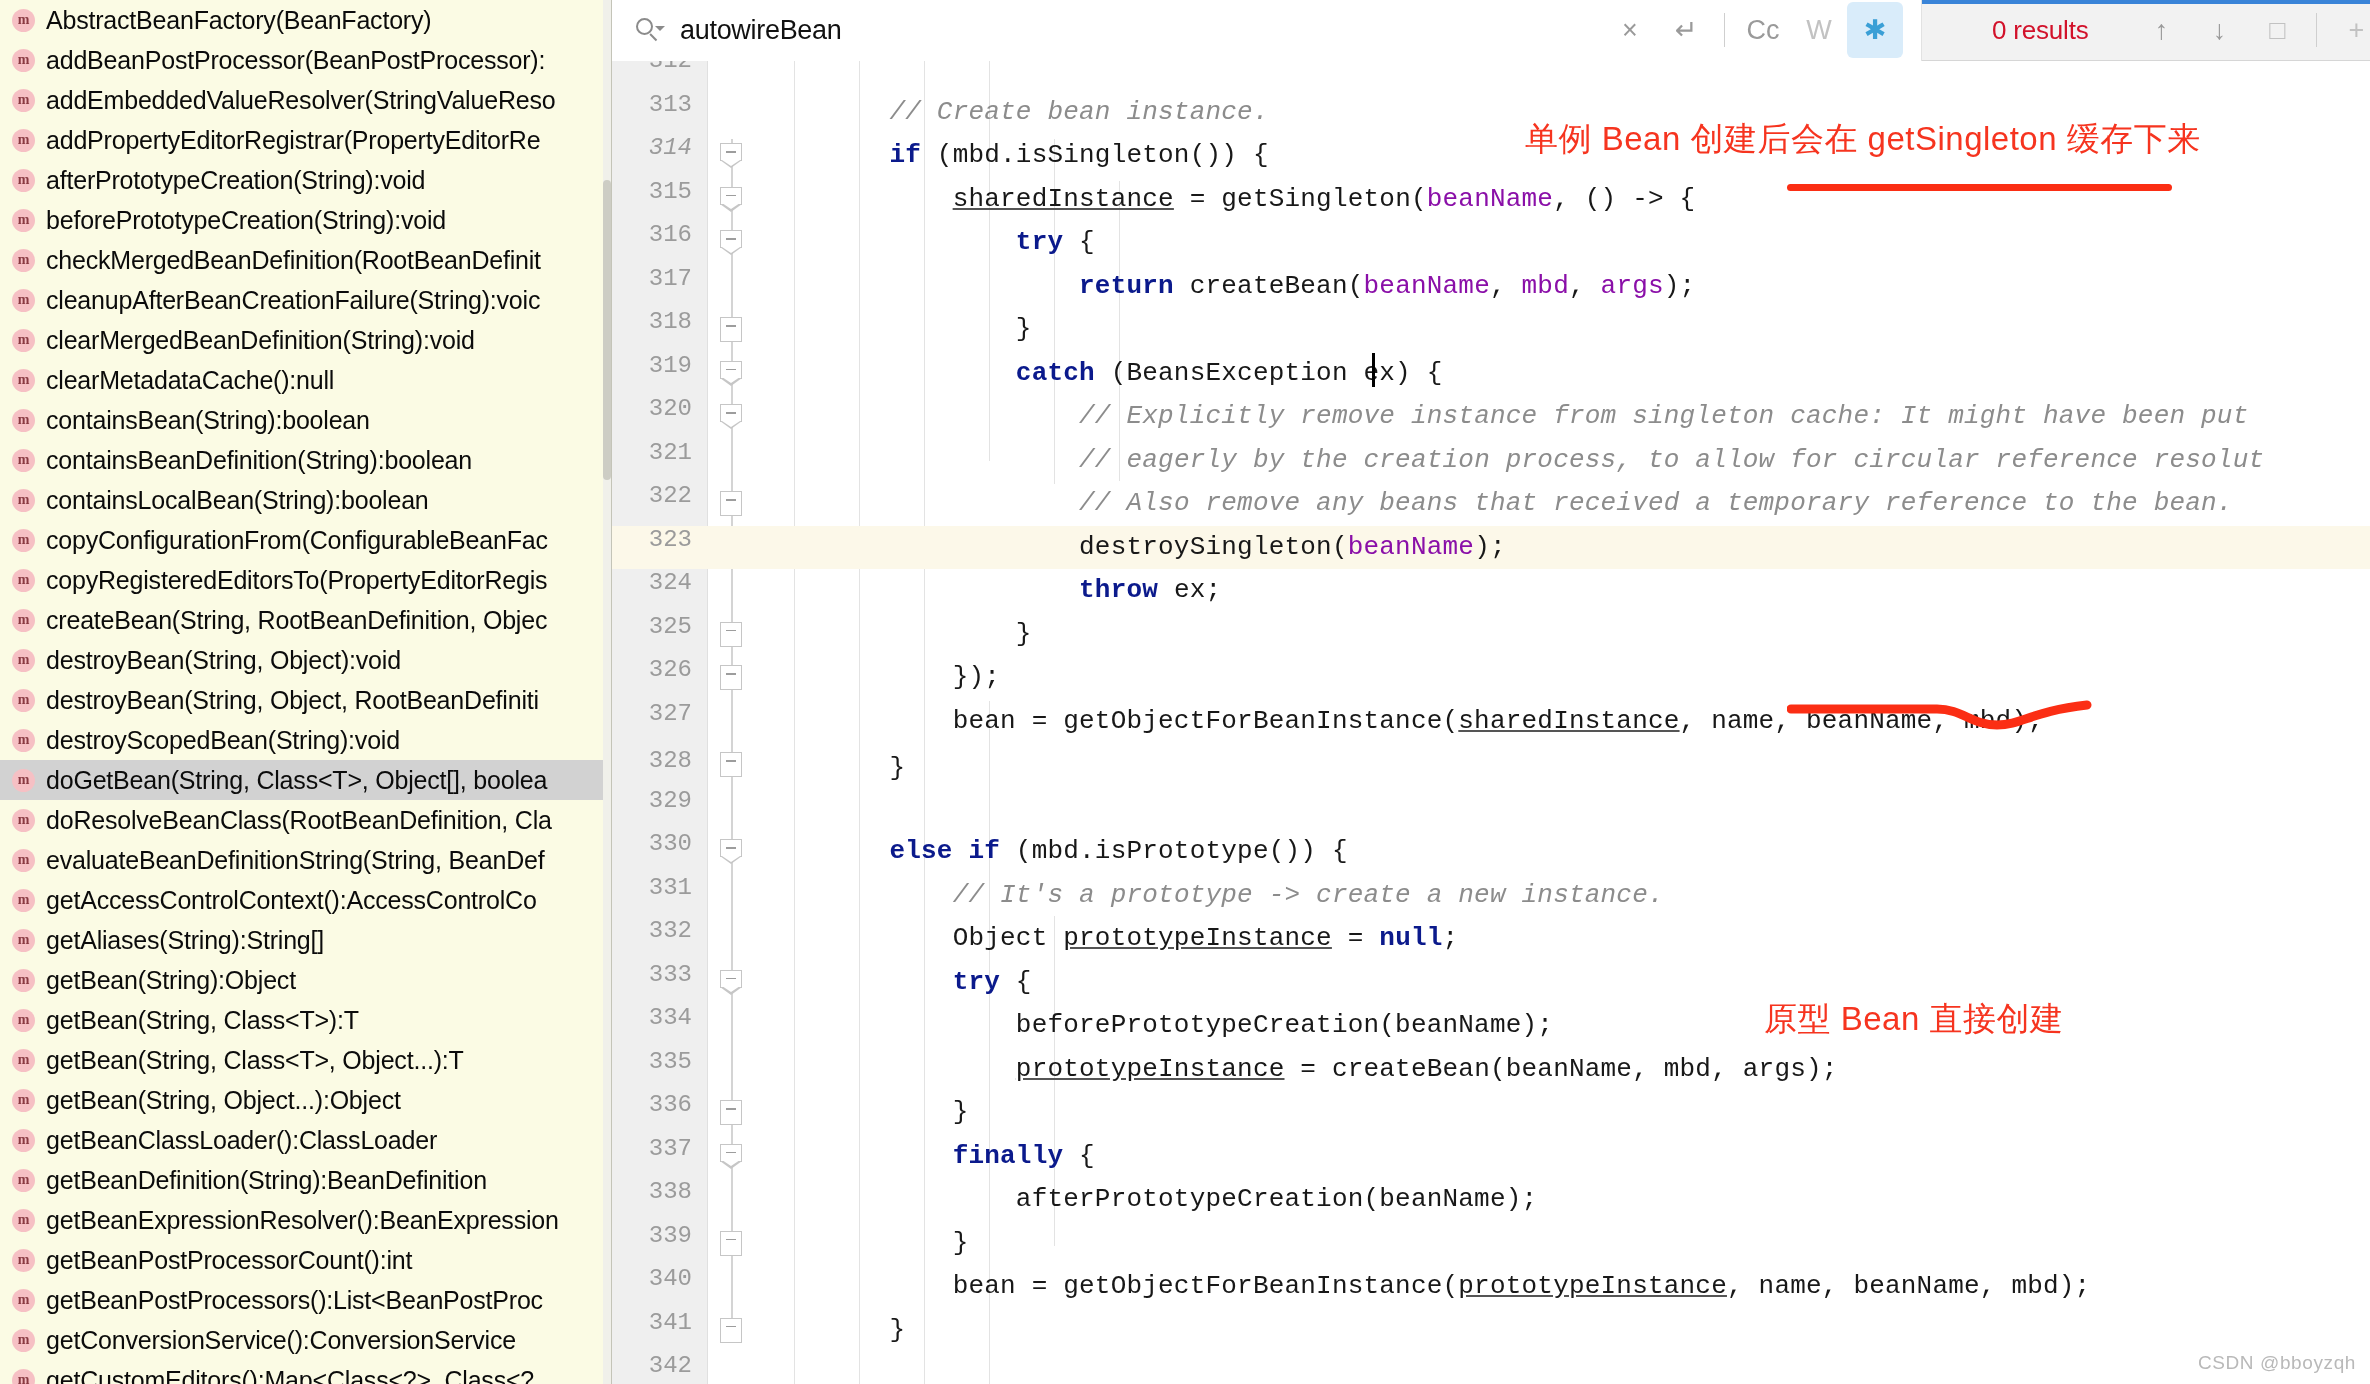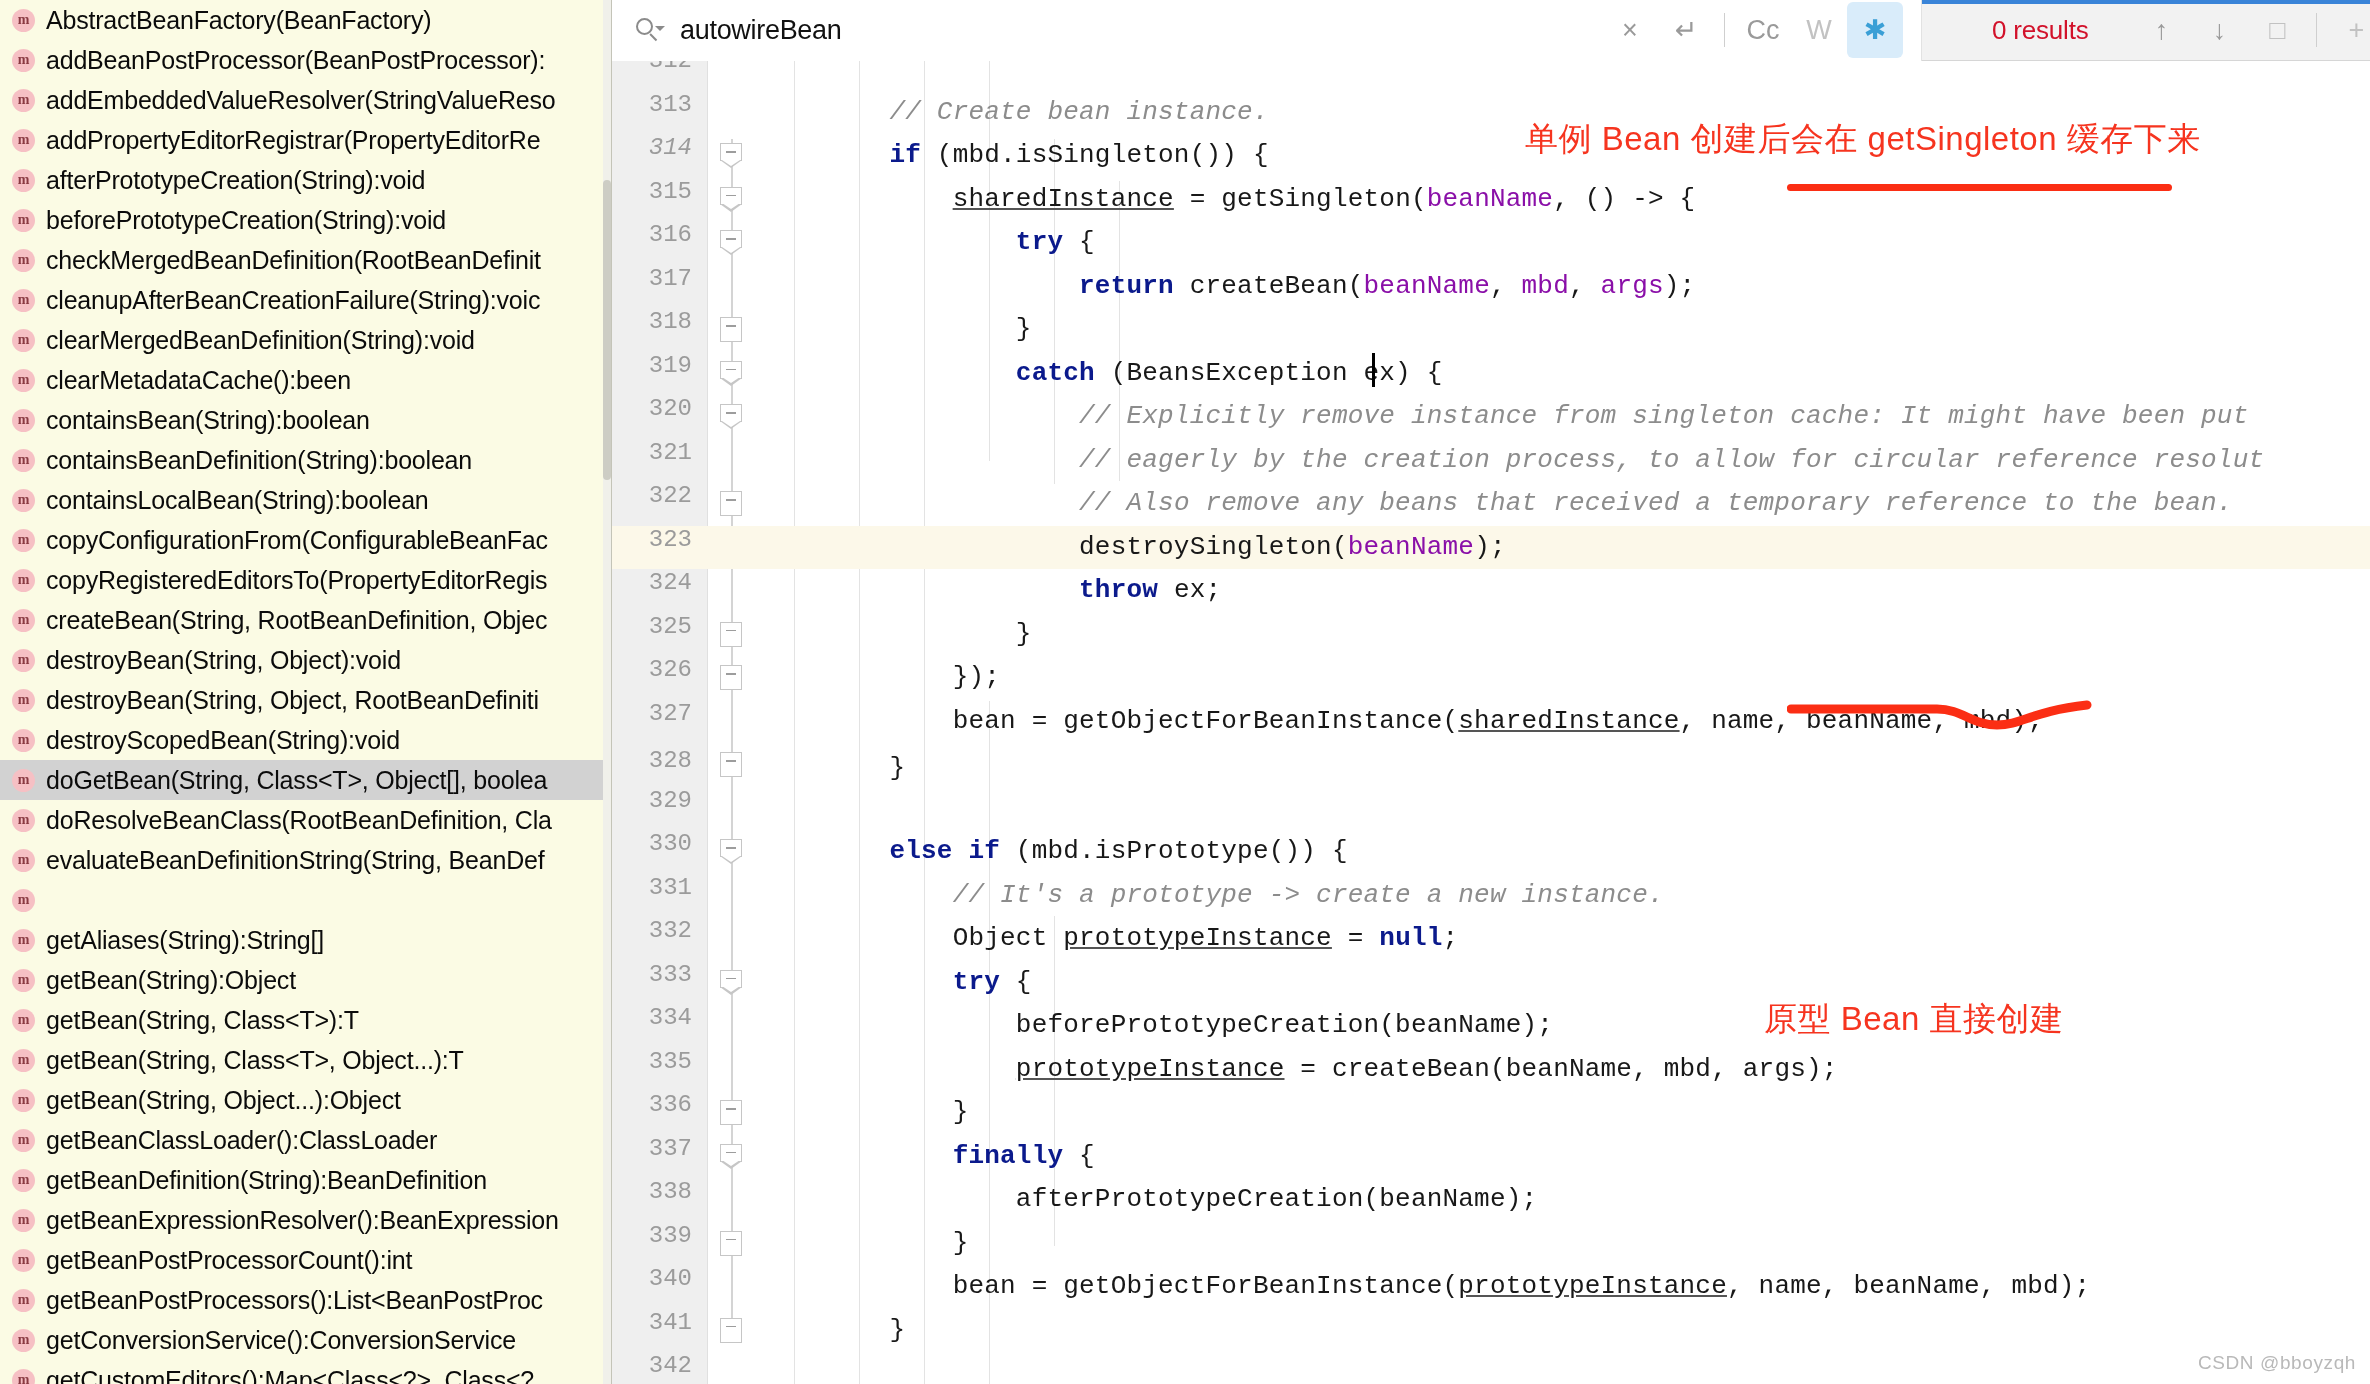--- a/index.html
+++ b/index.html
@@ -249,21 +249,21 @@
         <div class="member-row">
           <span class="m-icon">m</span>
           <span class="m-label">cleanupAfterBeanCreationFailure(String):voic</span>
         </div>
         <div class="member-row">
           <span class="m-icon">m</span>
           <span class="m-label">clearMergedBeanDefinition(String):void</span>
         </div>
         <div class="member-row">
           <span class="m-icon">m</span>
-          <span class="m-label">clearMetadataCache():been</span>
+          <span class="m-label">clearMetadataCache():null</span>
         </div>
         <div class="member-row">
           <span class="m-icon">m</span>
           <span class="m-label">containsBean(String):boolean</span>
         </div>
         <div class="member-row">
           <span class="m-icon">m</span>
           <span class="m-label">containsBeanDefinition(String):boolean</span>
         </div>
         <div class="member-row">
@@ -301,20 +301,21 @@
         <div class="member-row">
           <span class="m-icon">m</span>
           <span class="m-label">doResolveBeanClass(RootBeanDefinition, Cla</span>
         </div>
         <div class="member-row">
           <span class="m-icon">m</span>
           <span class="m-label">evaluateBeanDefinitionString(String, BeanDef</span>
         </div>
         <div class="member-row">
           <span class="m-icon">m</span>
+          <span class="m-label">getAccessControlContext():AccessControlCo</span>
         </div>
         <div class="member-row">
           <span class="m-icon">m</span>
           <span class="m-label">getAliases(String):String[]</span>
         </div>
         <div class="member-row">
           <span class="m-icon">m</span>
           <span class="m-label">getBean(String):Object</span>
         </div>
         <div class="member-row">

